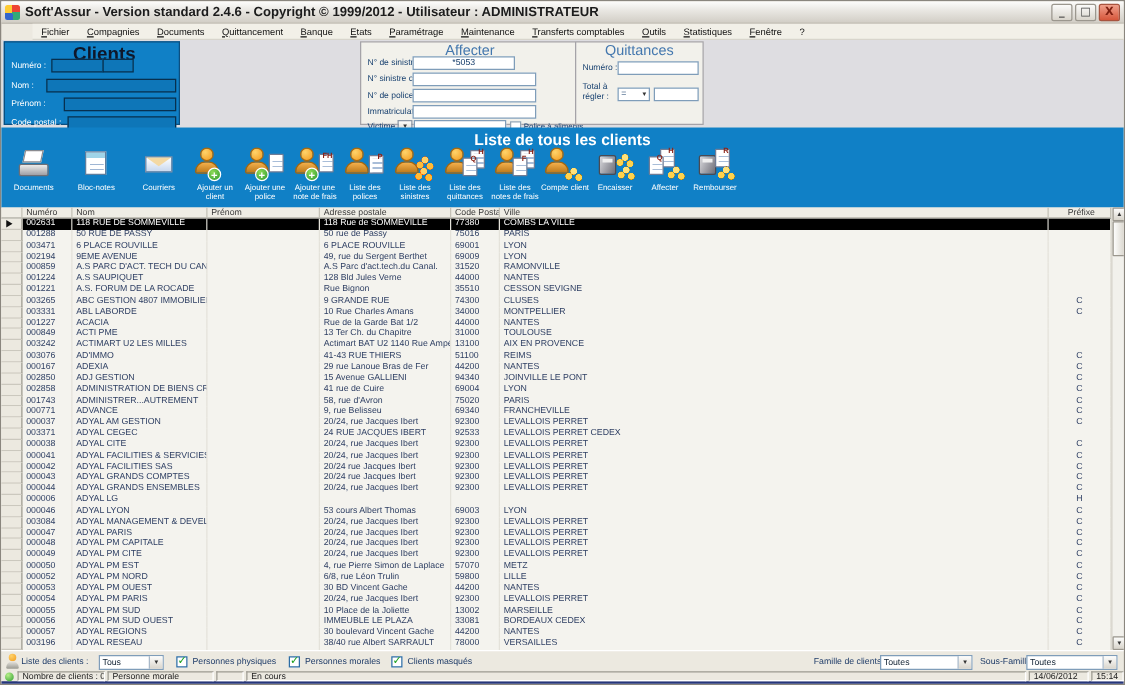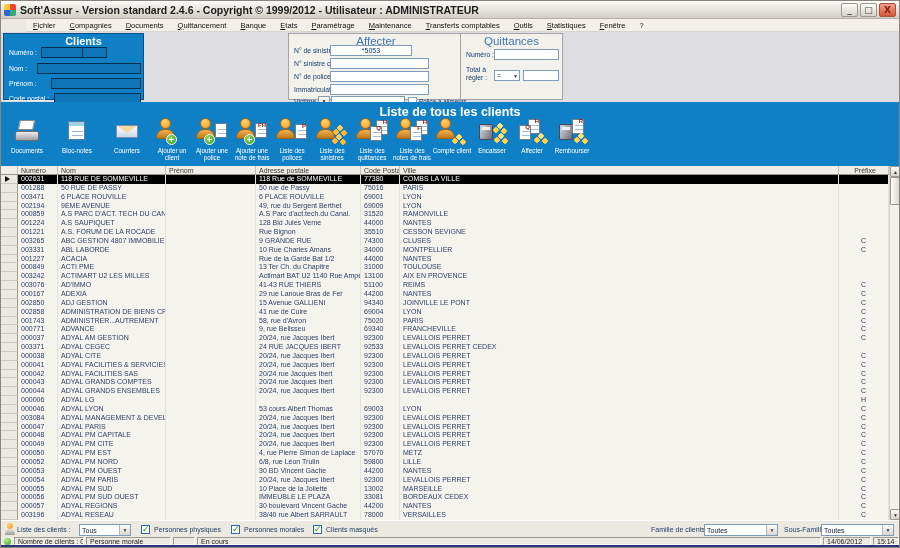--- a/index.html
+++ b/index.html
@@ -23,21 +23,21 @@
   .menu-item{font-size:7.5px;color:#111;padding:0 7px;white-space:nowrap;}
   .menu-item::first-letter{text-decoration:underline;}
   
   #search{position:absolute;left:0;top:31px;width:100%;height:70px;background:#DEDDE1;}
   .panel{position:absolute;top:1px;height:67px;background:#F2F1EB;border:1px solid #A5A3A8;}
   #p-clients{left:2px;width:141px;background:#1080C6;border-color:#0B4F80;}
   #p-polices{left:145px;width:140px;}
   #p-sinistres{left:287px;width:176px;}
   #p-quittances{left:459px;width:103px;}
   .ptitle{text-align:center;font-size:11.5px;color:#4377AE;margin-top:1px;}
-  #p-clients .ptitle{color:#ffffff;font-weight:bold;font-size:11px;padding-left:20px;}
+  #p-clients .ptitle{color:#0f172a;font-weight:bold;font-size:15px;padding-left:20px;}
   .plabel{position:absolute;font-size:6.8px;color:#17406F;white-space:nowrap;}
   #p-clients .plabel{color:#fff;}
   .pinput{position:absolute;height:11px;background:#fff;border:1px solid #7F9DB9;}
   .pinput.blue{background:#0E76B8;border:1px solid #07304F;}
   .pinput .val{font-size:7px;color:#123A68;display:block;text-align:center;line-height:10px;}
   .ddbtn{position:absolute;width:13px;height:11px;background:linear-gradient(#FDFDFC,#D9D5CC);
     border:1px solid #8D99A8;font-size:5px;line-height:9px;text-align:center;color:#333;}
   .cb{position:absolute;width:9px;height:9px;background:#fff;border:1px solid #93A5B5;}
   
   #bluearea{position:absolute;left:0;top:101px;width:100%;height:64px;background:#1080C6;}

